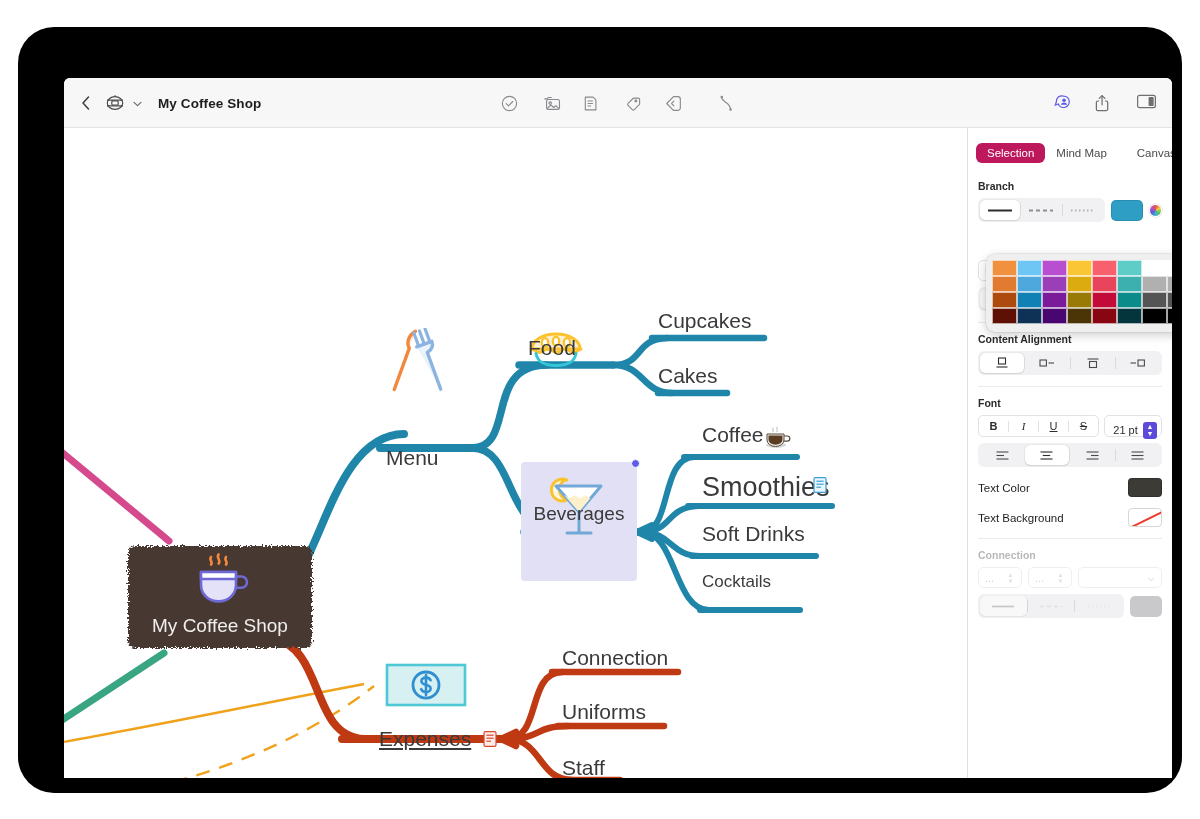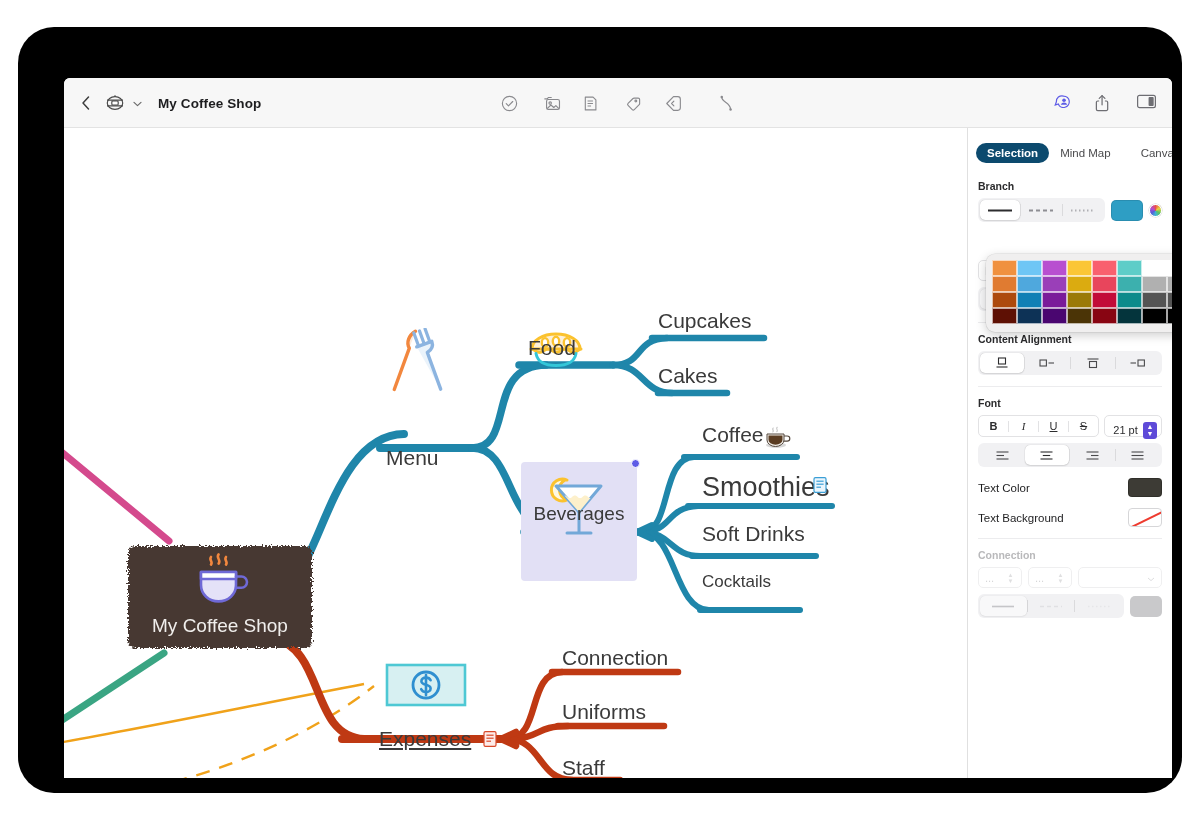--- a/index.html
+++ b/index.html
@@ -125,21 +125,21 @@
     position: relative;
     height: 34px; margin: 8px 0 0 0;
     display: flex; align-items: center;
     padding: 0 8px;
     font-size: 11.5px;
   }
   .ptab {
     padding: 4px 11px; border-radius: 13px; color: #4b4b4d;
     white-space: nowrap;
   }
-  .ptab.active { background: #0c4a6e; color: #ffffff; font-weight: bold; }
+  .ptab.active { background: #be185d; color: #ffffff; font-weight: normal; border-radius: 6px; }
   .ptab-sep { width: 1px; height: 14px; background: #d8d8d8; margin: 0 4px; }
   .panel-body { padding: 0 10px; position: relative; }
   .sec-label {
     font-size: 10.5px; font-weight: bold; color: #2b2b2d;
     margin: 10px 0 6px 0;
   }
   .sec-label.dim { color: #b9b9bb; font-weight: bold; }
 
   .seg {
     display: flex; align-items: center;

